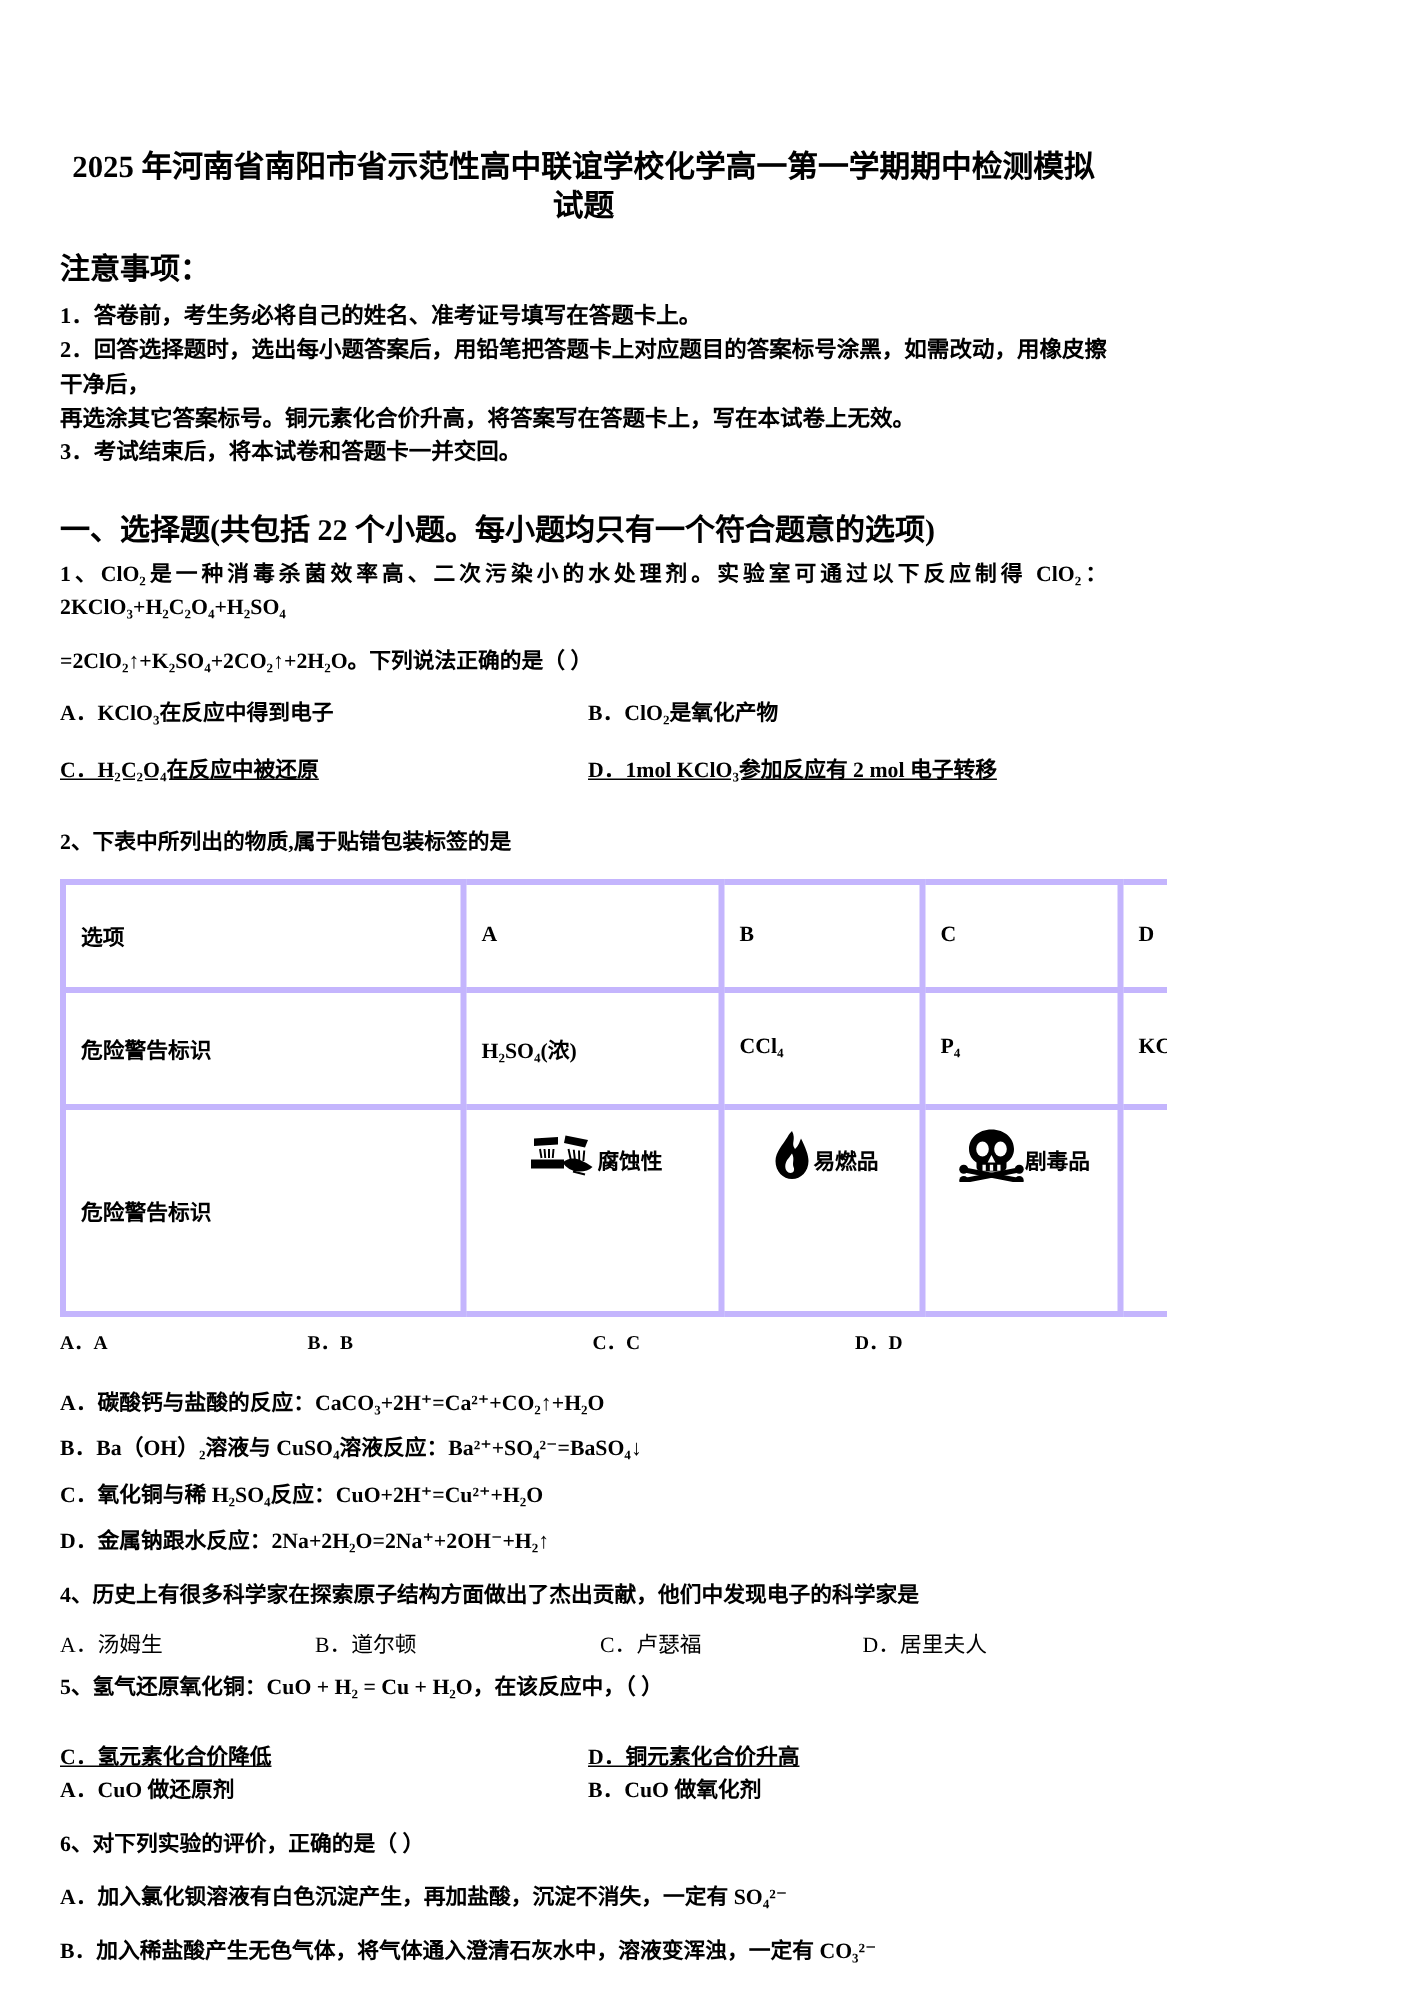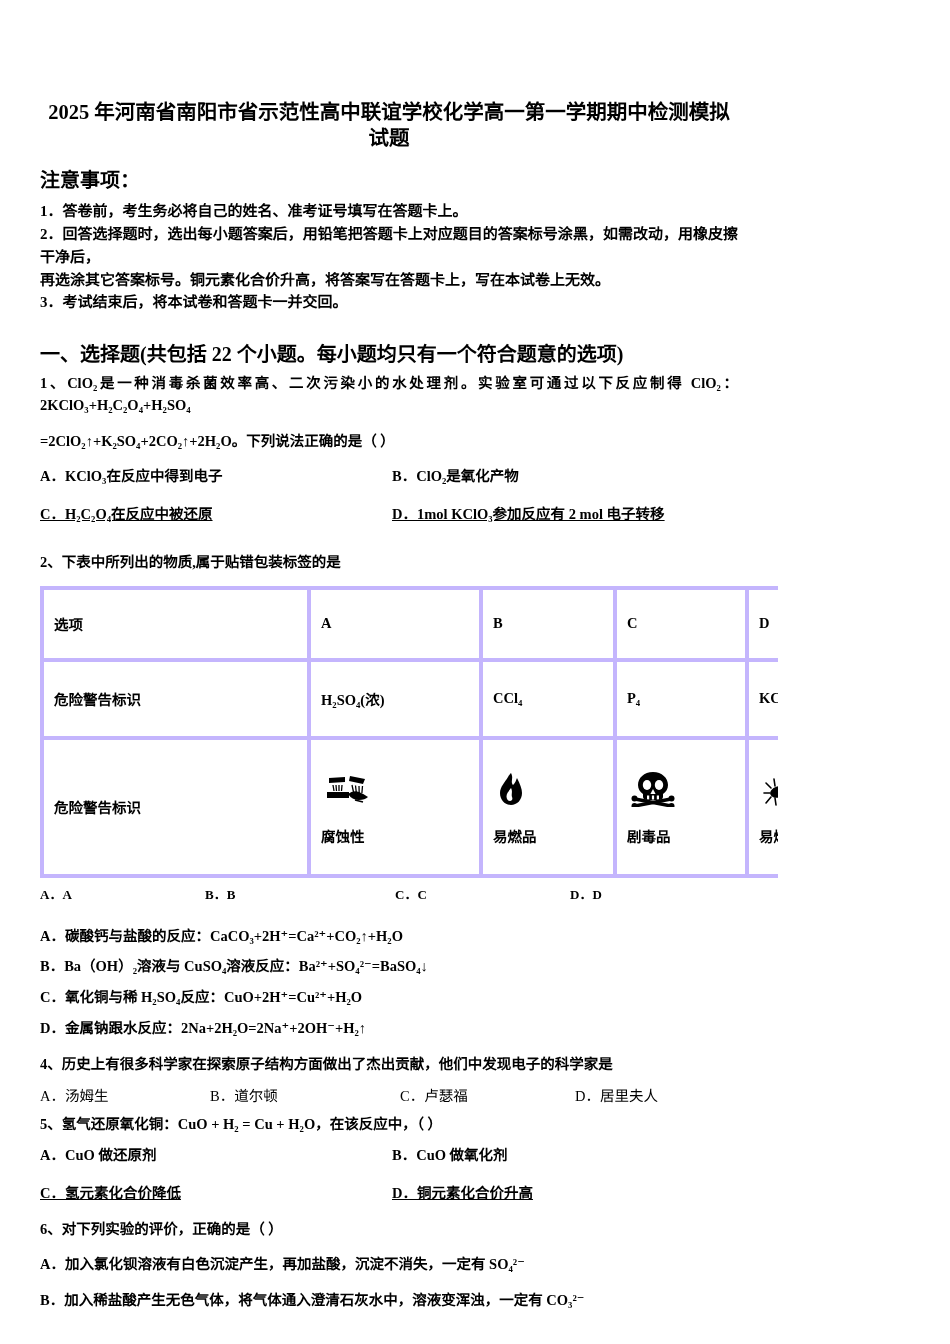--- a/index.html
+++ b/index.html
@@ -101,21 +101,21 @@
   .col-label { width: 267px; }
   .col-a { width: 172px; }
   .col-b { width: 134px; }
   .col-c { width: 132px; }
   .col-d { width: 163px; }
   .row-h td { height: 52px; }
   .row-f td { height: 58px; }
   .row-i td { height: 118px; vertical-align: middle; }
   .hz-cell-inner {
     display: flex;
-    flex-direction: column;
+    flex-direction: row;
     justify-content: center;
     height: 100%;
   }
   .hz-icon {
     height: 44px;
     display: flex;
     align-items: center;
     justify-content: flex-start;
     padding-left: 4px;
   }
@@ -296,28 +296,28 @@
     <div>A．汤姆生</div>
     <div>B．道尔顿</div>
     <div>C．卢瑟福</div>
     <div>D．居里夫人</div>
   </div>
 
   <div class="gap-sm"></div>
 
   <p class="q-stem">5、氢气还原氧化铜：CuO + H₂ = Cu + H₂O，在该反应中，（    ）</p>
   <div class="gap-sm"></div>
+  <div class="opt-row sp">
+    <div class="opt-col-a">C．氢元素化合价降低</div>
+    <div class="opt-col-b">D．铜元素化合价升高</div>
+  </div>
   <div class="opt-row">
     <div class="opt-col-a">A．CuO 做还原剂</div>
     <div class="opt-col-b">B．CuO 做氧化剂</div>
   </div>
-  <div class="opt-row sp">
-    <div class="opt-col-a">C．氢元素化合价降低</div>
-    <div class="opt-col-b">D．铜元素化合价升高</div>
-  </div>
 
   <div class="gap-md"></div>
 
   <p class="q-stem">6、对下列实验的评价，正确的是（   ）</p>
   <div class="gap-md"></div>
   <p class="q-stem">A．加入氯化钡溶液有白色沉淀产生，再加盐酸，沉淀不消失，一定有 SO₄²⁻</p>
   <div class="gap-md"></div>
   <p class="q-stem">B．加入稀盐酸产生无色气体，将气体通入澄清石灰水中，溶液变浑浊，一定有 CO₃²⁻</p>
 
 </div>

